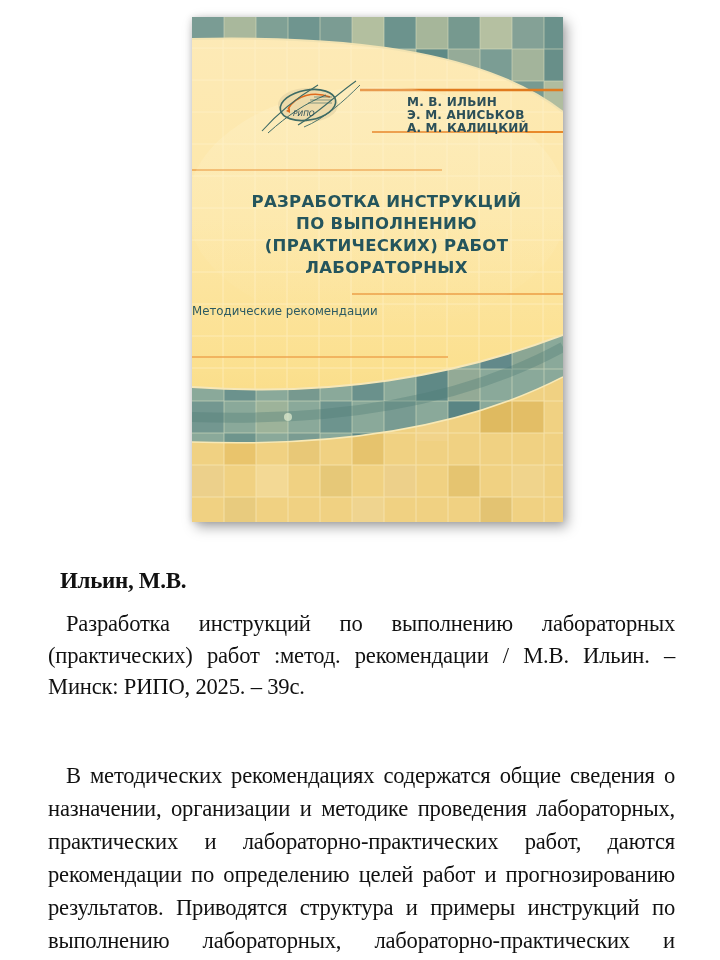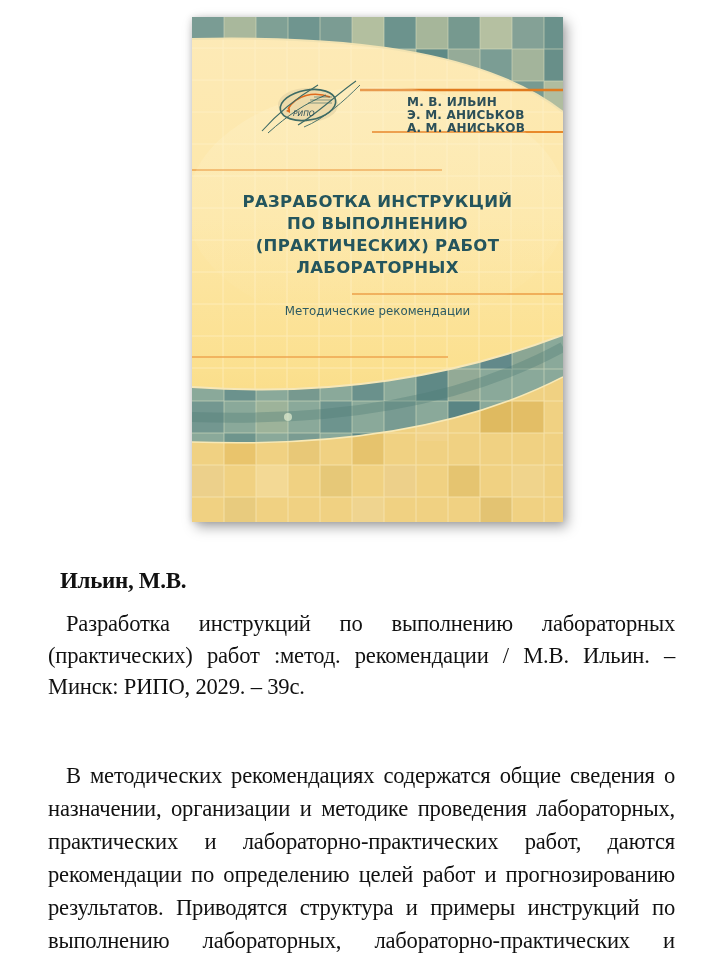--- a/index.html
+++ b/index.html
@@ -44,38 +44,38 @@
     font-family: "DejaVu Sans", sans-serif;
     font-weight: bold;
     font-size: 12px;
     line-height: 13px;
     color: #2c4f58;
     letter-spacing: 0.2px;
   }
   .authors div { white-space: nowrap; }
   .cover-title {
     position: absolute;
-    left: 0;
+    left: 9px;
     top: 174px;
     width: 371px;
     text-align: center;
     font-family: "DejaVu Sans", sans-serif;
     font-weight: bold;
     font-size: 16.5px;
     line-height: 22px;
     color: #24555d;
     letter-spacing: 0.3px;
   }
   .cover-title div { white-space: nowrap; }
   .cover-subtitle {
     position: absolute;
     left: 0;
     top: 287px;
     width: 371px;
-    text-align: center;
+    text-align: left;
     font-family: "DejaVu Sans", sans-serif;
     font-size: 11.8px;
     color: #2c5a62;
   }
   .logo {
     position: absolute;
     left: 56px;
     top: 58px;
     width: 120px;
     height: 62px;
@@ -307,31 +307,31 @@
       <path d="M56,52 C76,44 96,26 112,10" fill="none" stroke="#3d6a64" stroke-width="0.9"></path>
       <line x1="66" y1="22" x2="84" y2="22" stroke="#3d6a64" stroke-width="0.6"></line>
       <line x1="62" y1="25" x2="84" y2="25" stroke="#3d6a64" stroke-width="0.6"></line>
       <line x1="60" y1="28" x2="84" y2="28" stroke="#3d6a64" stroke-width="0.6"></line>
     </svg>
     <div class="logo-text">РИПО</div>
 
     <div class="authors">
       <div>М. В. ИЛЬИН</div>
       <div>Э. М. АНИСЬКОВ</div>
-      <div>А. М. АНИСЬКОВ</div>
+      <div>А. М. КАЛИЦКИЙ</div>
     </div>
 
     <div class="cover-title">
       <div>РАЗРАБОТКА ИНСТРУКЦИЙ</div>
       <div>ПО ВЫПОЛНЕНИЮ</div>
       <div>(ПРАКТИЧЕСКИХ) РАБОТ</div>
       <div>ЛАБОРАТОРНЫХ</div>
     </div>
 
     <div class="cover-subtitle">Методические рекомендации</div>
   </div>
 </div>
 
 <div class="record">
   <div class="author">Ильин, М.В.</div>
-  <p>Разработка инструкций по выполнению лабораторных (практических) работ :метод. рекомендации / М.В. Ильин. – Минск: РИПО, 2029. – 39с.</p>
+  <p>Разработка инструкций по выполнению лабораторных (практических) работ :метод. рекомендации / М.В. Ильин. – Минск: РИПО, 2025. – 39с.</p>
   <p class="annotation">В методических рекомендациях содержатся общие сведения о назначении, организации и методике проведения лабораторных, практических и лабораторно-практических работ, даются рекомендации по определению целей работ и прогнозированию результатов. Приводятся структура и примеры инструкций по выполнению лабораторных, лабораторно-практических и практических работ.</p>
 </div>
 
 </body></html>

